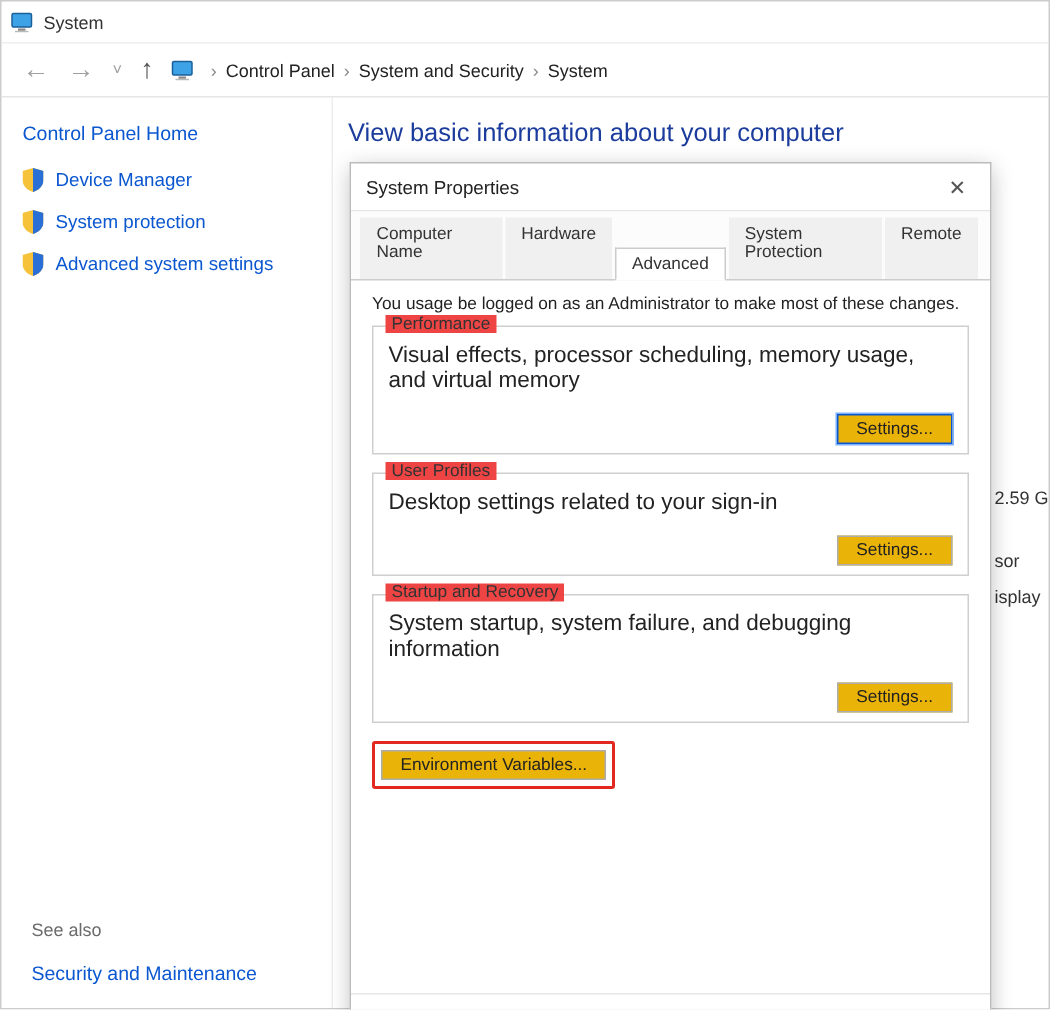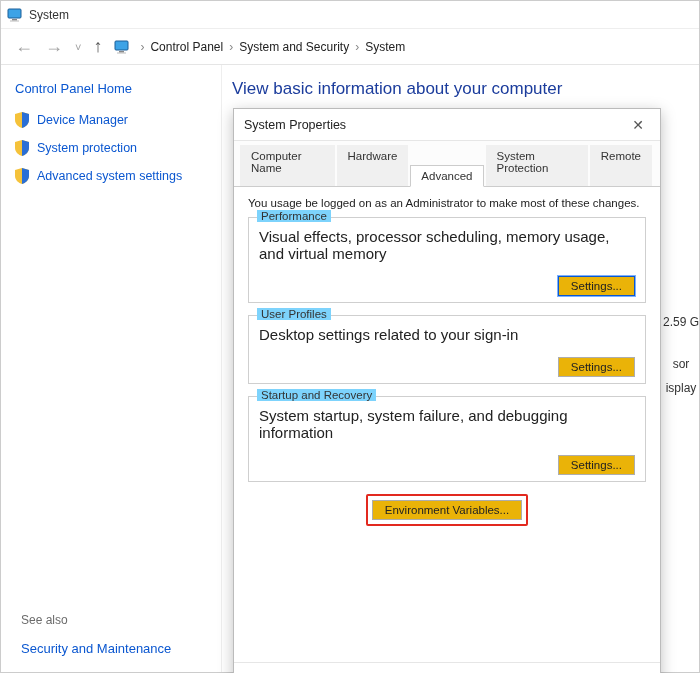--- a/index.html
+++ b/index.html
@@ -27,45 +27,45 @@
 .sidebar ul { list-style: none; display: flex; flex-direction: column; gap: 12px; margin-top: 2px; }
 .sidebar li { display: flex; align-items: center; gap: 8px; color: #0b57d0; font-size: 12.5px; }
 .sidebar .shield { width: 14px; height: 16px; }
 .seealso { margin-top: auto; color: #6b6b6b; font-size: 12px; margin-left:6px; }
 .seealso small{display:block; margin-bottom:14px; margin-top:320px; font-size:12px;}
 .seealso a { display: block; color: #0b57d0; font-size: 13px; }
 
 .mainpane { flex: 1; padding: 14px 10px; position: relative; border-left: 1px solid #eee; }
 .mainpane h1 { color: #1b3c9c; font-size: 17px; font-weight: 400; }
 
-.side-info { position: absolute; right: 0; top: 250px; display: flex; flex-direction: column; gap: 28px; align-items: center; color: #333; font-size: 12px;}
+.side-info { position: absolute; right: 0; top: 260px; display: flex; flex-direction: column; gap: 28px; align-items: flex-start; color: #333; font-size: 12px;}
 
 
 .dialog { position: absolute; left: 233px; top: 108px; width: 428px; height: 596px; background: #fff; border: 1px solid #bbb; box-shadow: 0 4px 14px rgba(0,0,0,.25); display: flex; flex-direction: column; }
 .dialog-header { display: flex; align-items: center; justify-content: space-between; height: 32px; padding: 0 10px; border-bottom: 1px solid #e6e6e6; }
 .dialog-title { font-size: 12.5px; color: #222; }
 .dialog-close { font-size: 14px; color: #555; background: none; border: none; cursor: pointer; padding: 2px 6px; }
 
 .tabs { display: flex; border-bottom: 1px solid #ccc; padding: 4px 6px 0 6px; gap: 0; background:#fcfcfc; }
 .tab { padding: 4px 10px; font-size: 11.5px; color: #333; border: 1px solid transparent; border-bottom: none; background: #f0f0f0; margin-right:2px; cursor: pointer; }
 .tab.active { background: #fff; border: 1px solid #ccc; border-bottom: 1px solid #fff; position: relative; top: 1px; margin-top: 19px; }
 
 .dialog-body { flex: 1; padding: 10px 14px 4px 14px; overflow: hidden; }
 .admin-note { font-size: 11.5px; color: #222; margin-bottom: 8px; }
 
 .groupbox { border: 1px solid #cfcfcf; padding: 10px 10px 6px 10px; margin-bottom: 12px; position: relative; }
-.groupbox .legend { position: absolute; top: -8px; left: 8px; background: #7dd3fc; padding: 0 4px; font-size: 11.5px; color: #333; }
+.groupbox .legend { position: absolute; top: -8px; left: 8px; background: #ef4444; padding: 0 4px; font-size: 11.5px; color: #333; }
 .groupbox .desc { font-size: 15px; color: #222; margin-bottom: 14px; }
 .groupbox .btnrow { display: flex; justify-content: flex-end; }
 
 button.winbtn { font-family: inherit; font-size: 11.5px; padding: 3px 12px; background: #eab308; border: 1px solid #adadad; color: #222; cursor: pointer; min-width: 76px; }
 button.winbtn.focus { border: 1px solid #0b57d0; outline: 1px solid #7ab0ff; }
 button.winbtn[disabled] { color: #999; background: #701a75; cursor: default; }
 
-.envrow { display: flex; justify-content: center; margin-top: 2px; }
+.envrow { display: flex; justify-content: flex-start; margin-top: 2px; }
 .highlight { border: 2px solid #e2291f; padding: 4px; display: inline-block; border-radius: 2px; }
 
 .dialog-footer { display: flex; justify-content: flex-end; gap: 8px; padding: 10px 12px; border-top: 1px solid #e6e6e6; }
 
 
 .monitor-icon svg { display:block; }
 </style>
 </head>
 <body>
 

